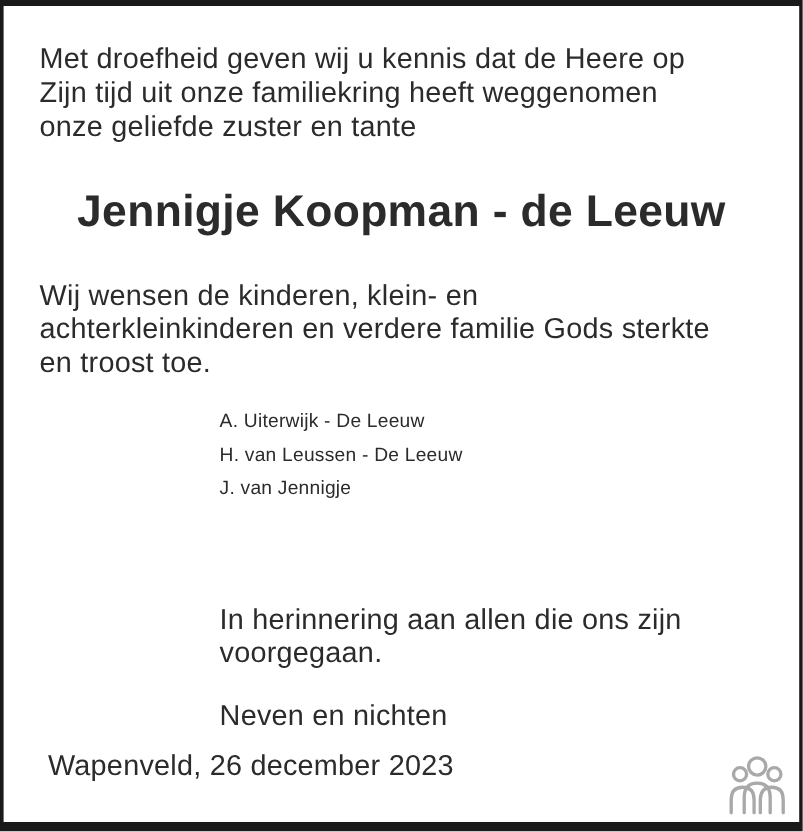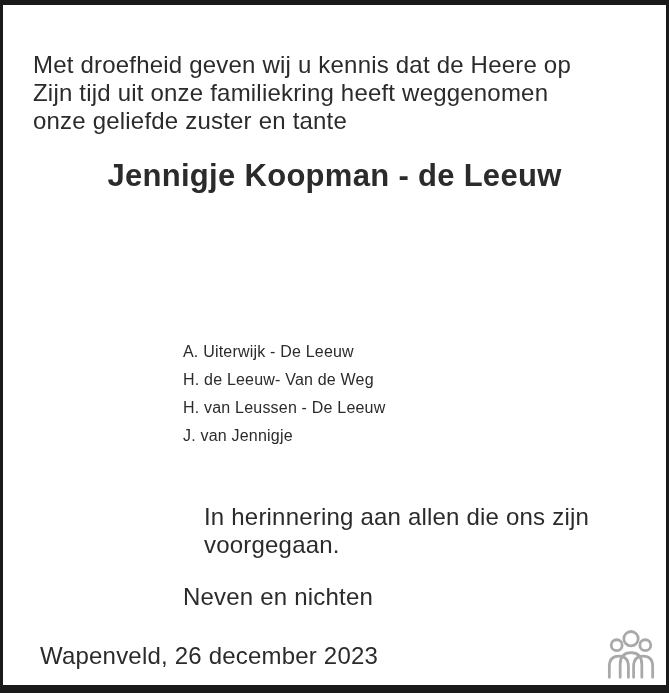--- a/index.html
+++ b/index.html
@@ -23,58 +23,61 @@
     color:var(--text);
     overflow:hidden;
   }
   .txt{
     position:absolute;
     font-size:24px;
     line-height:28px;
     white-space:pre;
     letter-spacing:0.2px;
   }
-  .intro{left:30px;top:46px;}
+  .intro{left:30px;top:31px;}
   .deceased{
     position:absolute;
     left:0;top:152px;
     width:100%;
     margin:0;
     text-align:center;
-    font-size:31px;
+    font-size:37px;
     line-height:38px;
     font-weight:700;
     letter-spacing:0.3px;
     white-space:pre;
   }
   .condolence{left:30px;top:228px;}
   .relatives{left:180px;top:333px;}
   .relatives div{font-size:16px;line-height:28px;white-space:pre;letter-spacing:0.2px;}
-  .memoriam{left:180px;top:498px;margin-left:21px;}
+  .memoriam{left:180px;top:498px;}
   .signoff{left:180px;top:578px;text-align:right;}
-  .placedate{left:37px;top:637px;}
+  .placedate{left:37px;top:620px;}
   .people{
     position:absolute;
     left:602px;top:622px;
     width:52px;height:52px;
   }
 </style>
 </head>
 <body>
 
 <div class="page">
 
   <div class="txt intro">Met droefheid geven wij u kennis dat de Heere op
 Zijn tijd uit onze familiekring heeft weggenomen
 onze geliefde zuster en tante</div>
 
   <h1 class="deceased">Jennigje Koopman - de Leeuw</h1>
 
+  <div class="txt condolence">Wij wensen de kinderen, klein- en
+achterkleinkinderen en verdere familie Gods sterkte
+en troost toe.</div>
 
-  <div class="txt relatives"><div>A. Uiterwijk - De Leeuw</div><div>H. de Leeuw- Van de Weg</div><div>H. van Leussen - De Leeuw</div><div>J. van Jennigje</div></div>
+  <div class="txt relatives"><div>A. Uiterwijk - De Leeuw</div><div>H. van Leussen - De Leeuw</div><div>J. van Jennigje</div></div>
 
   <div class="txt memoriam">In herinnering aan allen die ons zijn
 voorgegaan.</div>
 
   <div class="txt signoff">Neven en nichten</div>
 
   <div class="txt placedate">Wapenveld, 26 december 2023</div>
 
   <svg class="people" viewBox="0 0 60 60" fill="none" stroke="var(--icon)" stroke-width="3.2" stroke-linecap="round">
     <circle cx="13.5" cy="21" r="6.3"></circle>

